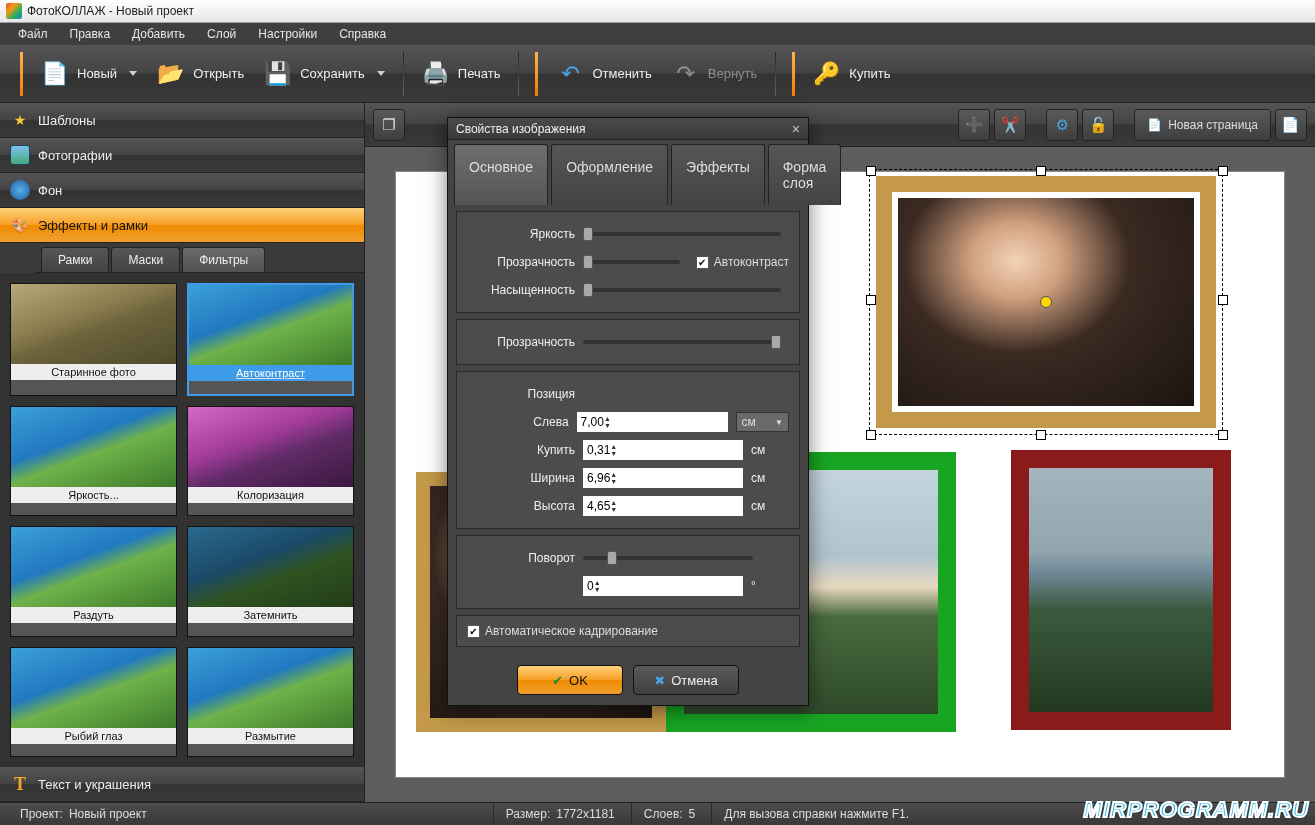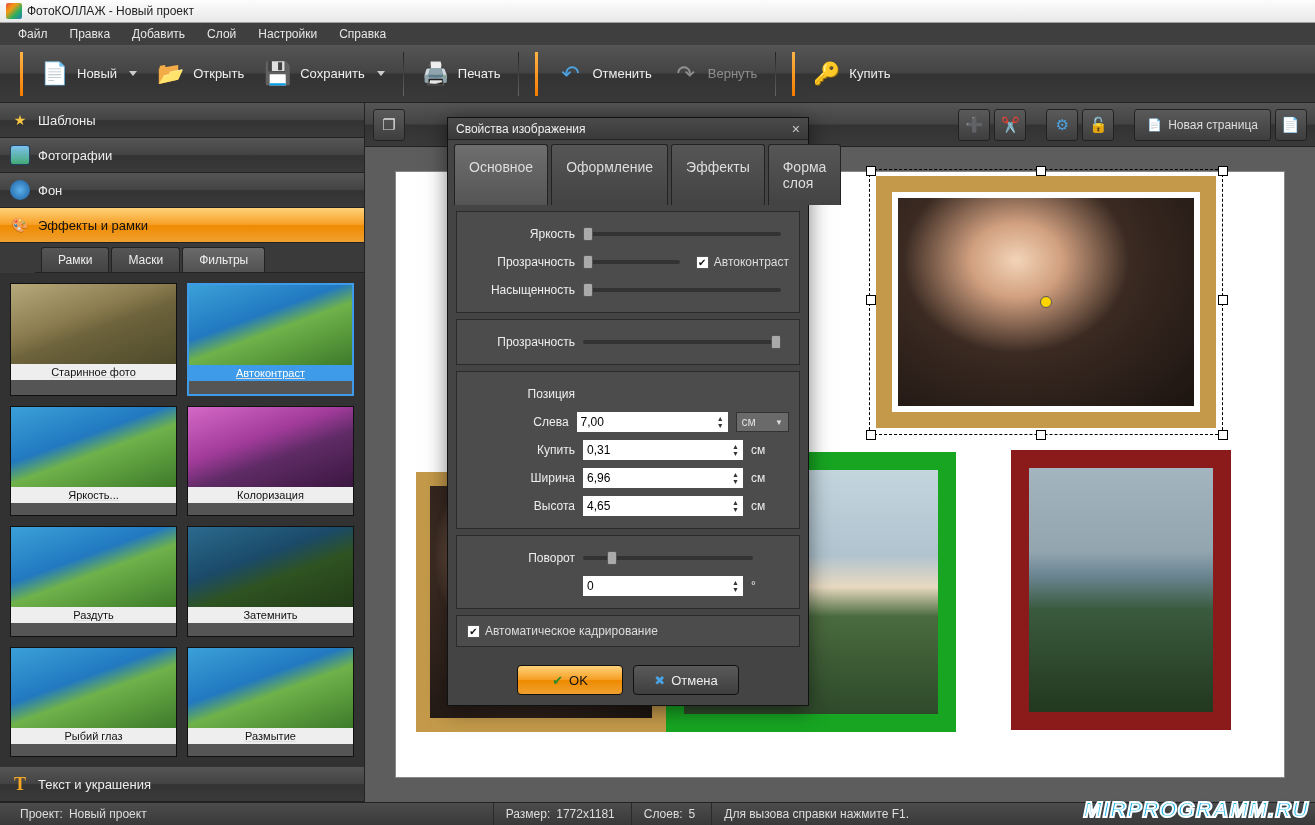--- a/index.html
+++ b/index.html
@@ -65,21 +65,21 @@
 .dlg-tab { padding: 14px 14px; background: linear-gradient(#565656,#434343); border: 1px solid #222; border-bottom: none; border-radius: 3px 3px 0 0; font-size: 14px; }
 .dlg-tab.active { background: linear-gradient(#6e6e6e,#555); }
 .dlg-body { padding: 0 8px 8px 8px; }
 .dlg-group { background: #4c4c4c; border: 1px solid #2a2a2a; padding: 8px 10px; margin-top: 6px; font-size: 12px; }
 .row { display: flex; align-items: center; height: 28px; gap: 8px; }
 .row .lab { width: 108px; color: #eee; text-align: right; }
 .slider { flex: 1; height: 4px; background: #333; position: relative; border-radius: 2px; margin-right: 8px; }
 .slider .kn { position: absolute; top: -5px; width: 10px; height: 14px; background: #aaa; border: 1px solid #555; border-radius: 2px; }
 .chk { display: flex; align-items: center; gap: 5px; }
 .chk .box { width: 13px; height: 13px; background: #fff; border: 1px solid #555; display: flex; align-items: center; justify-content: center; font-size: 10px; color: #111; }
-.spin { width: 160px; height: 20px; background: #fff; color: #000; padding: 0 4px; display: flex; align-items: center; justify-content: space-between; font-size: 12px; }
+.spin { width: 160px; height: 20px; background: #fff; color: #000; padding: 0 4px; display: flex; align-items: center; justify-content: flex-start; font-size: 12px; }
 .spin .ar { display: flex; flex-direction: column; font-size: 7px; color: #333; line-height: 7px; }
 .unit-sel { width: 56px; height: 20px; background: #6a6a6a; border: 1px solid #333; display: flex; align-items: center; padding: 0 5px; justify-content: space-between; }
 .unit-lab { color: #eee; }
 .dlg-buttons { display: flex; justify-content: center; gap: 10px; padding: 10px; }
 .btn { width: 106px; height: 30px; border: 1px solid #111; border-radius: 4px; display: flex; align-items: center; justify-content: center; gap: 6px; font-size: 13px; }
 .btn.ok { background: linear-gradient(#ffd27a,#f7a026 48%,#ef8b00 52%,#f0a030); color: #111; }
 .btn.cancel { background: linear-gradient(#5a5a5a,#3e3e3e); color: #eee; }
 
 
 .statusbar { height: 23px; background: linear-gradient(#4c4c4c,#393939); color: #ddd; display: flex; align-items: center; padding: 0 8px; font-size: 12px; gap: 4px; border-top: 1px solid #222; }

